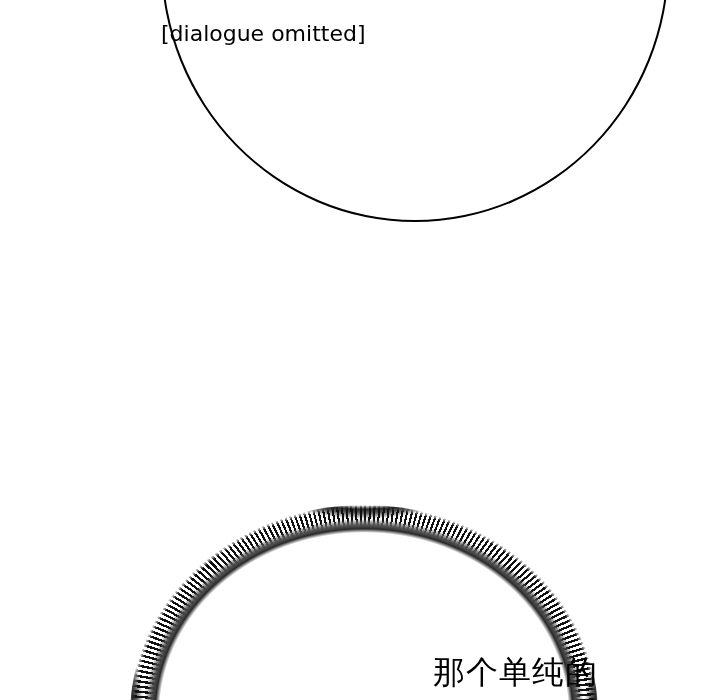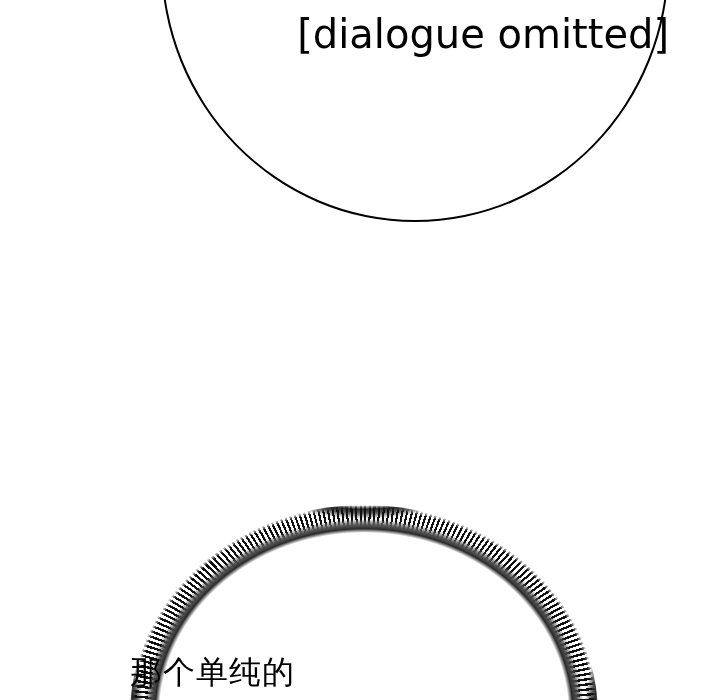--- a/index.html
+++ b/index.html
@@ -25,22 +25,22 @@
       border: 2.5px solid #000000;
       border-radius: 50%;
       box-sizing: border-box;
       background: #ffffff;
     }
     .bubble-top-text {
       position: absolute;
       left: 161px;
       width: 508px;
       top: 14px;
-      text-align: right;
-      font-size: 40px;
+      text-align: left;
+      font-size: 22px;
       line-height: 40px;
       color: #000000;
     }
     
     .bubble-bottom {
       position: absolute;
       left: 130px;
       top: 505px;
       width: 468px;
       height: 420px;
@@ -58,21 +58,21 @@
       background:
         repeating-conic-gradient(from 0deg at 50% 50%, #111111 0deg 0.6deg, transparent 0.6deg 1.3deg);
       -webkit-mask: radial-gradient(closest-side, transparent 90%, #000 93%, #000 98%, transparent 100%);
               mask: radial-gradient(closest-side, transparent 90%, #000 93%, #000 98%, transparent 100%);
     }
     .bubble-bottom-text {
       position: absolute;
       left: 130px;
       width: 468px;
       top: 652px;
-      text-align: left;
+      text-align: right;
       font-size: 32px;
       line-height: 40px;
       color: #000000;
       letter-spacing: 1px;
     }
   </style>
 </head>
 <body>
 
 <div class="page">

